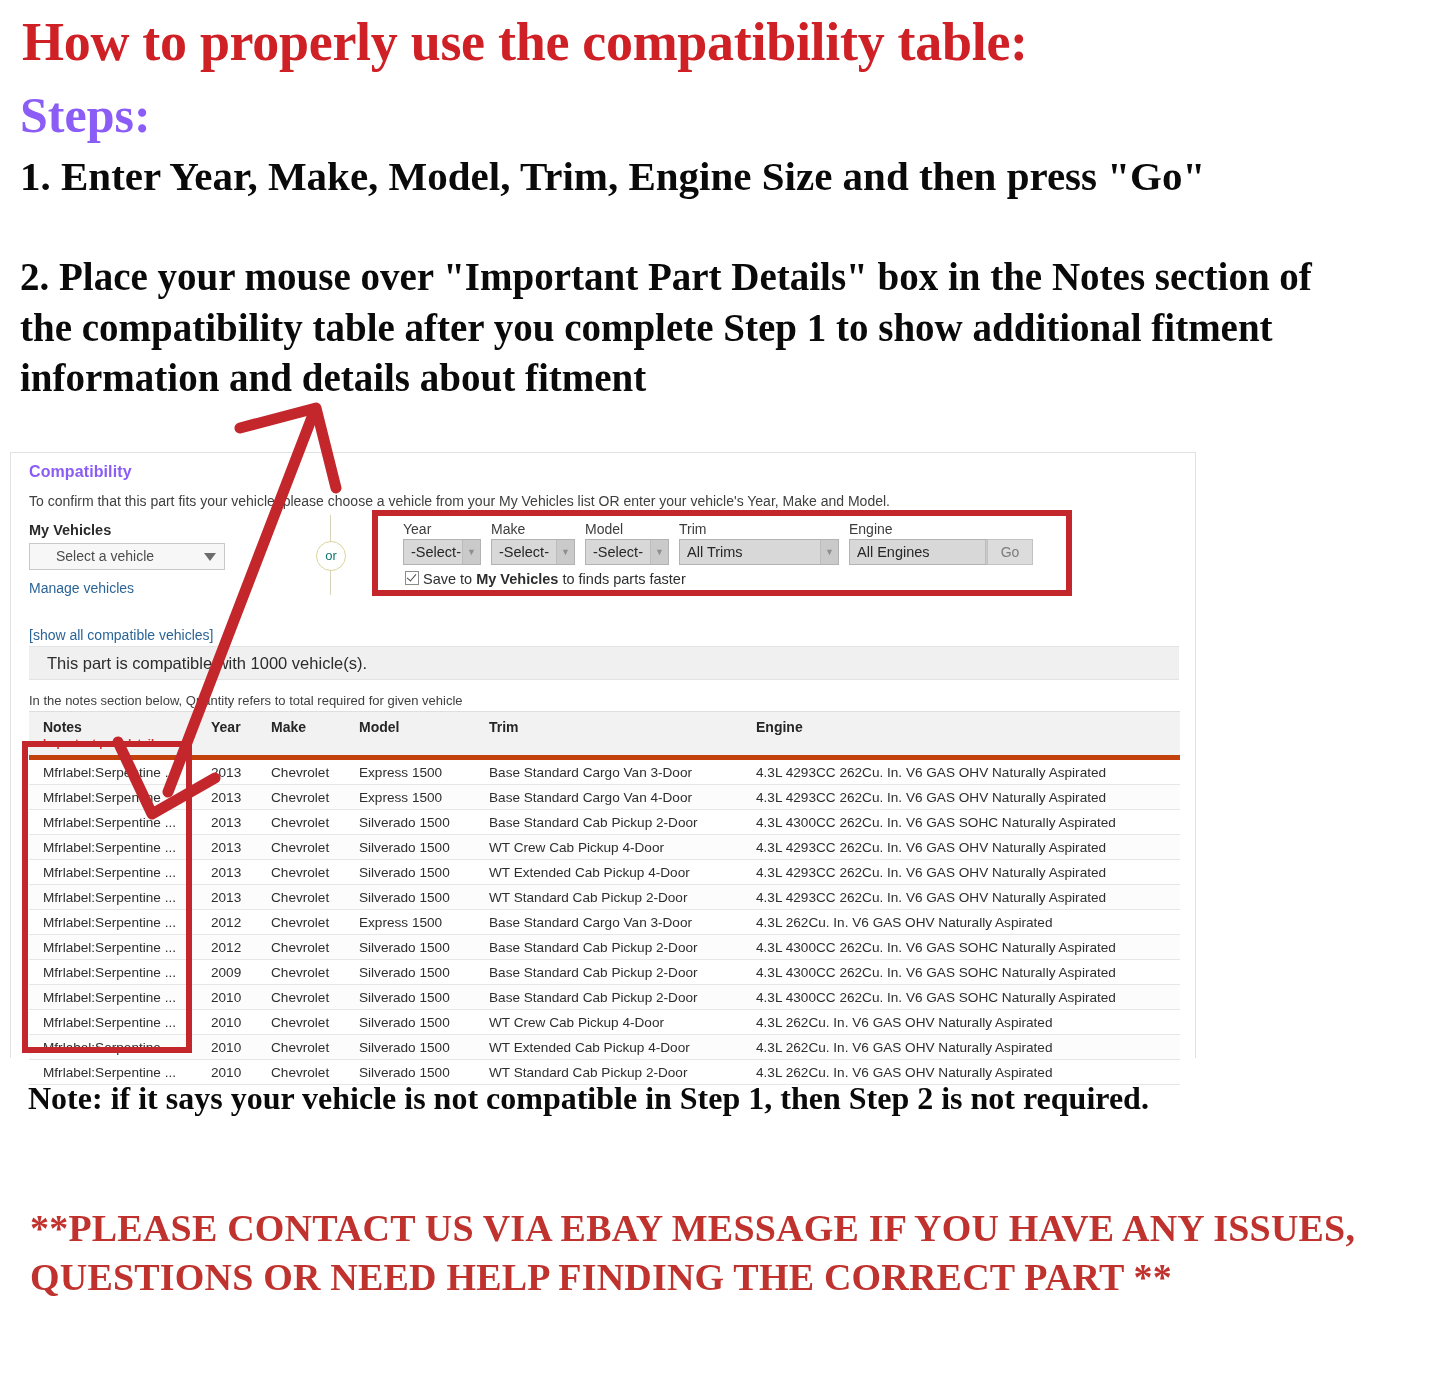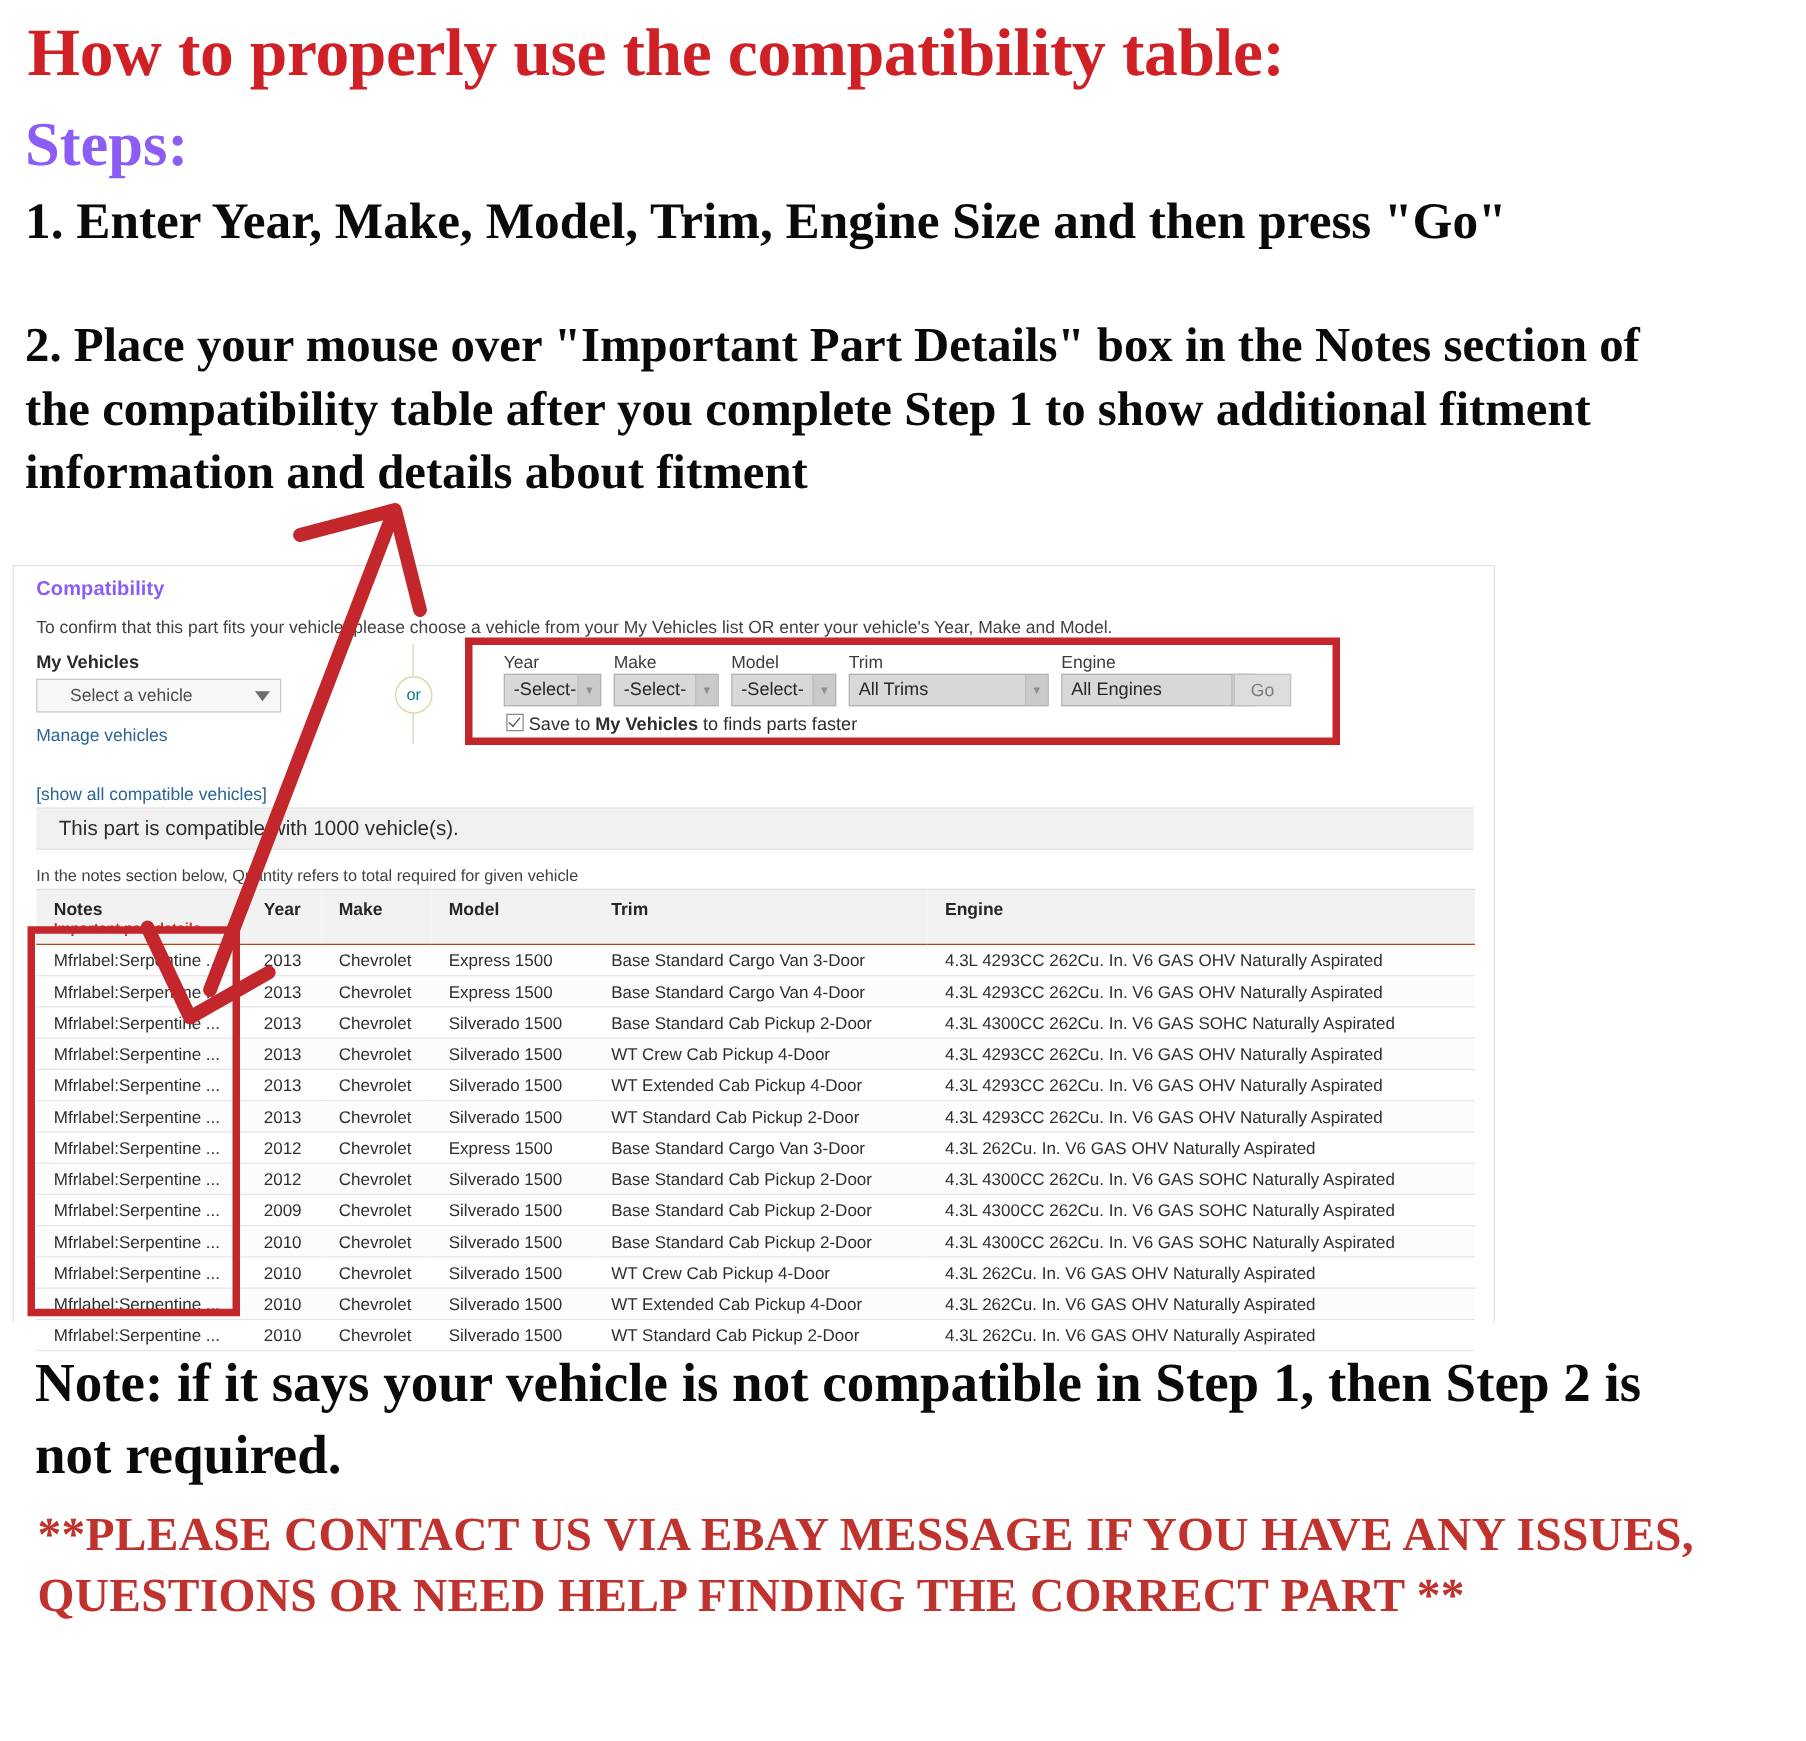--- a/index.html
+++ b/index.html
@@ -315,21 +315,21 @@
     color: #2e2e2e;
   }
   .fit-table th {
     background: #f2f2f2;
     text-align: left;
     font-weight: bold;
     font-size: 14px;
     color: #262626;
     padding: 7px 0 6px 14px;
     border-top: 1px solid #dedede;
-    border-bottom: 1px solid #c2410c;
+    border-bottom: 5px solid #c2410c;
     vertical-align: top;
     height: 30px;
   }
   .fit-table th .impdet {
     display: block;
     color: #c0392b;
     font-size: 11.5px;
     font-weight: bold;
     margin-top: 2px;
   }
@@ -363,21 +363,21 @@
 
   
   .note-bottom {
     position: absolute;
     left: 28px;
     top: 1078px;
     width: 1340px;
     font-family: "Liberation Serif", serif;
     font-weight: bold;
     color: #0a0a0a;
-    font-size: 44px;
+    font-size: 32px;
     line-height: 1.3;
   }
   .contact-block {
     position: absolute;
     left: 30px;
     top: 1204px;
     width: 1330px;
     font-family: "Liberation Serif", serif;
     font-weight: bold;
     color: #c0322e;

